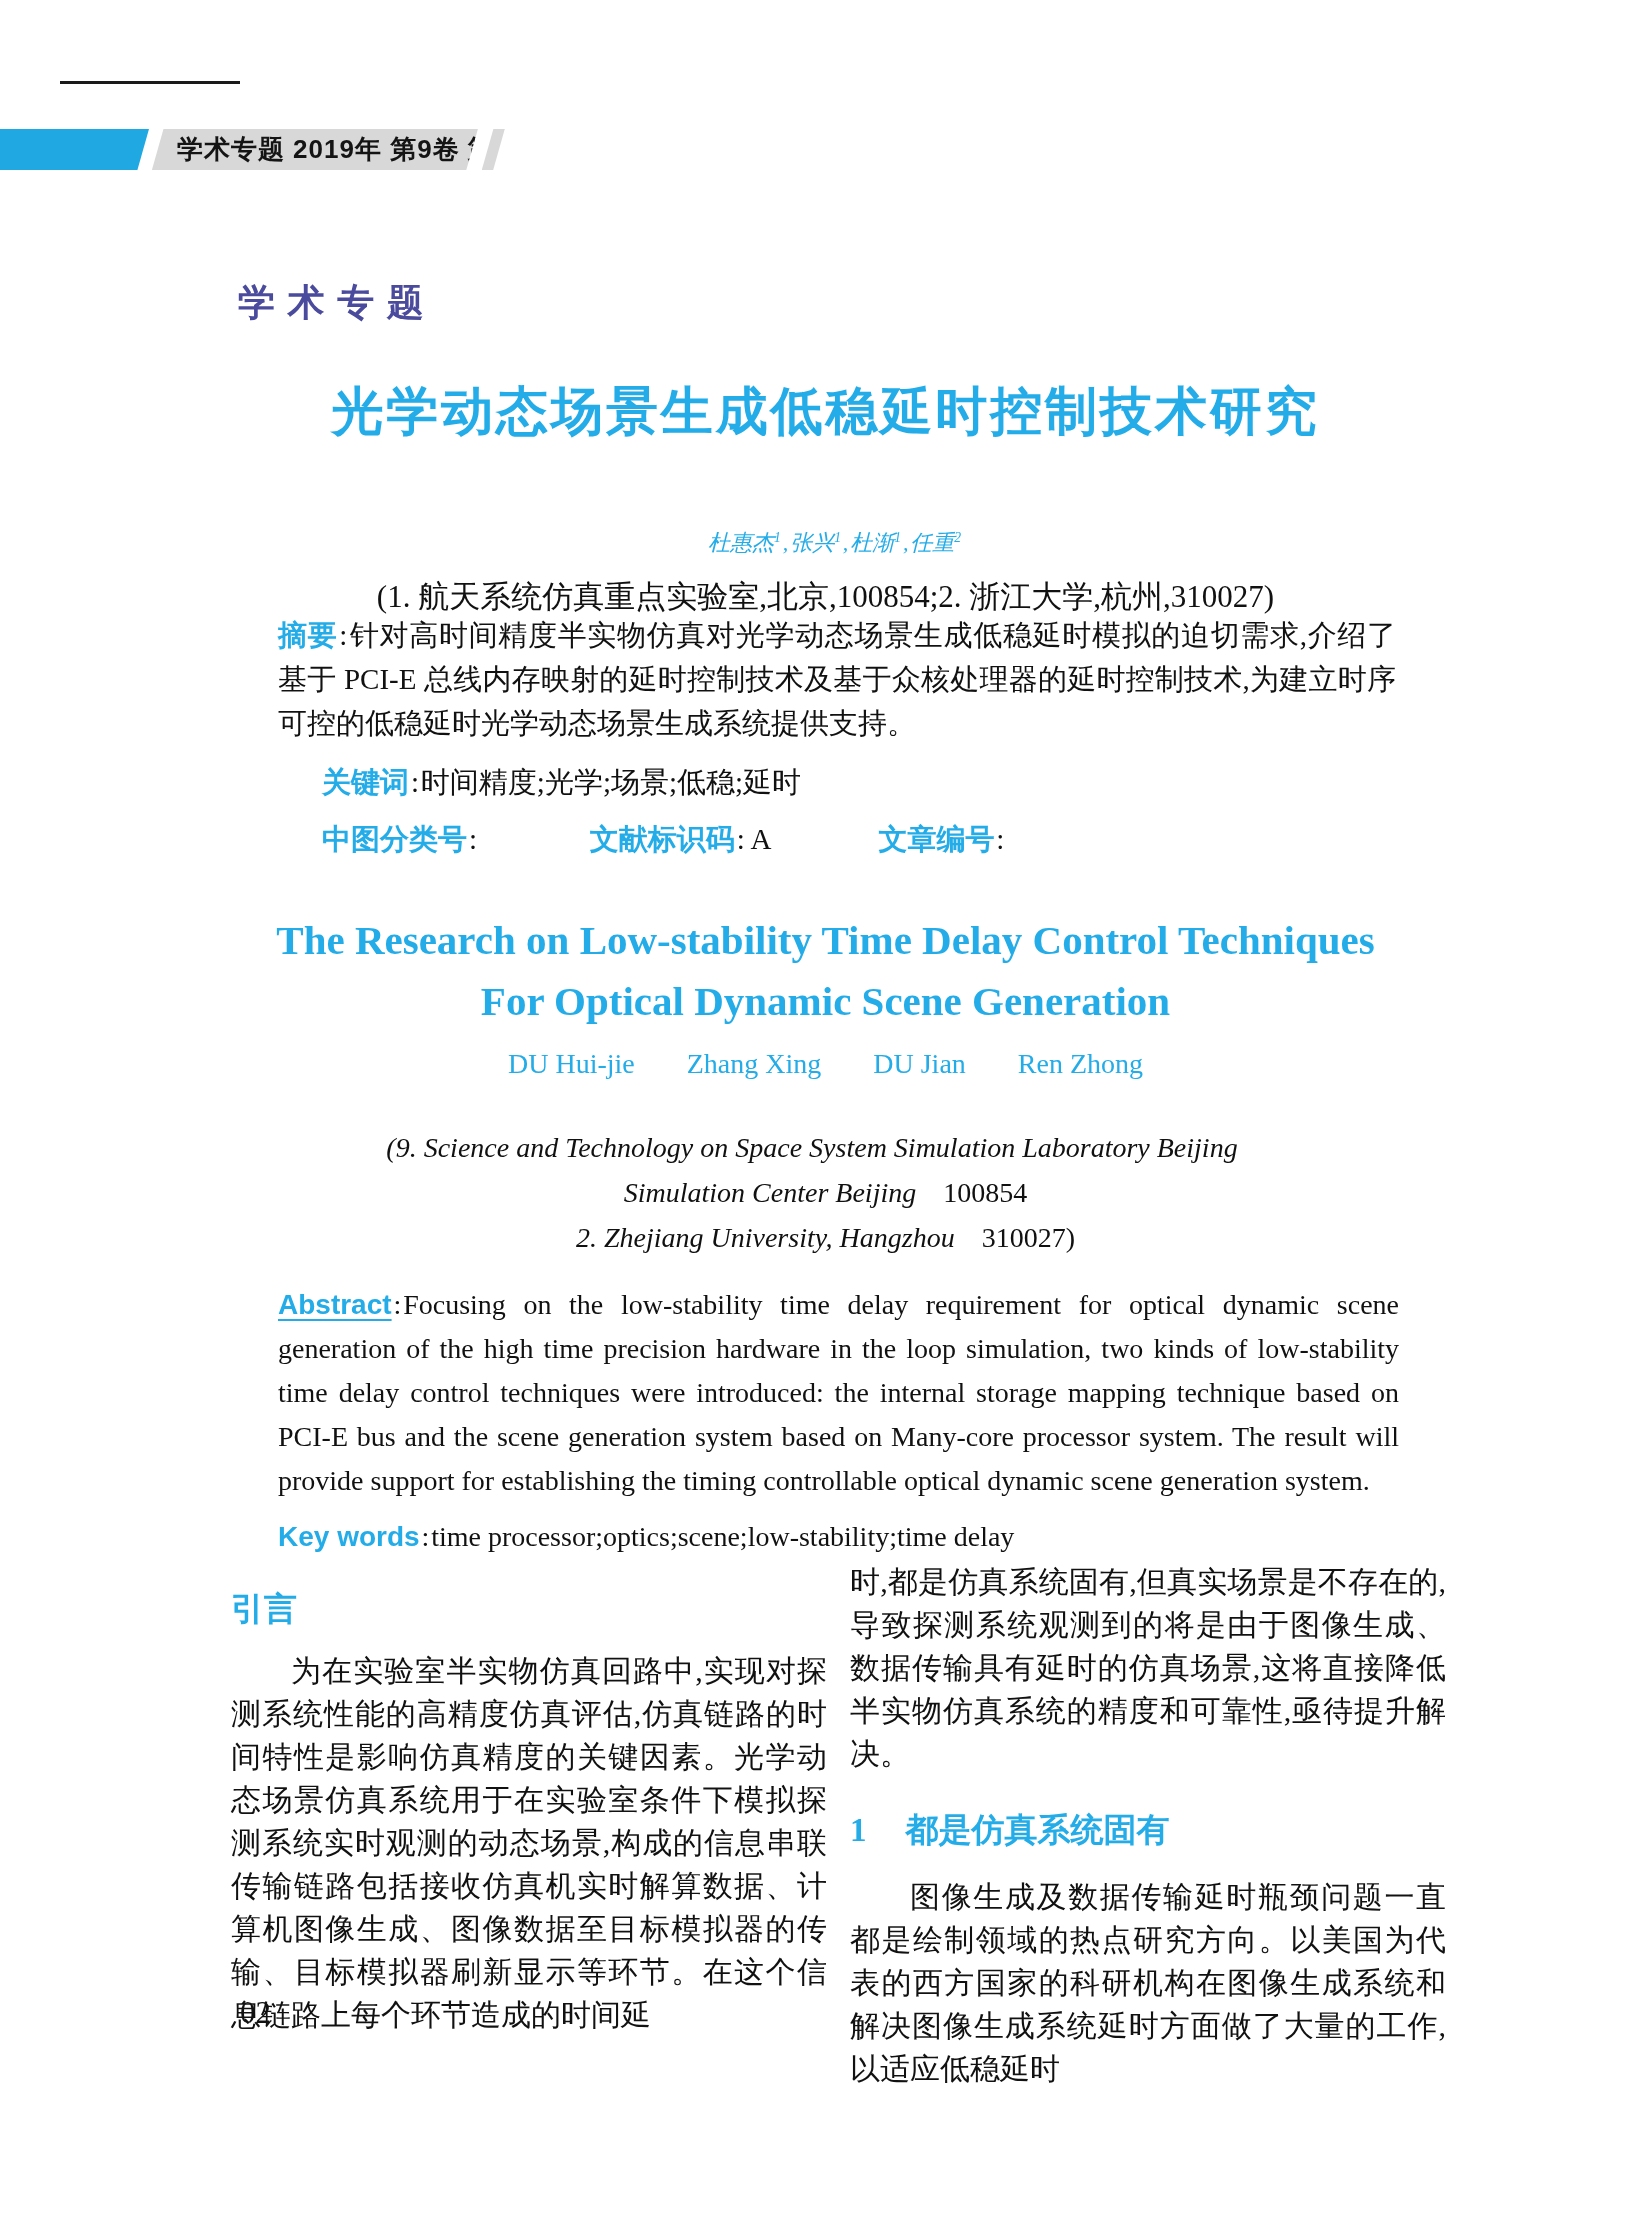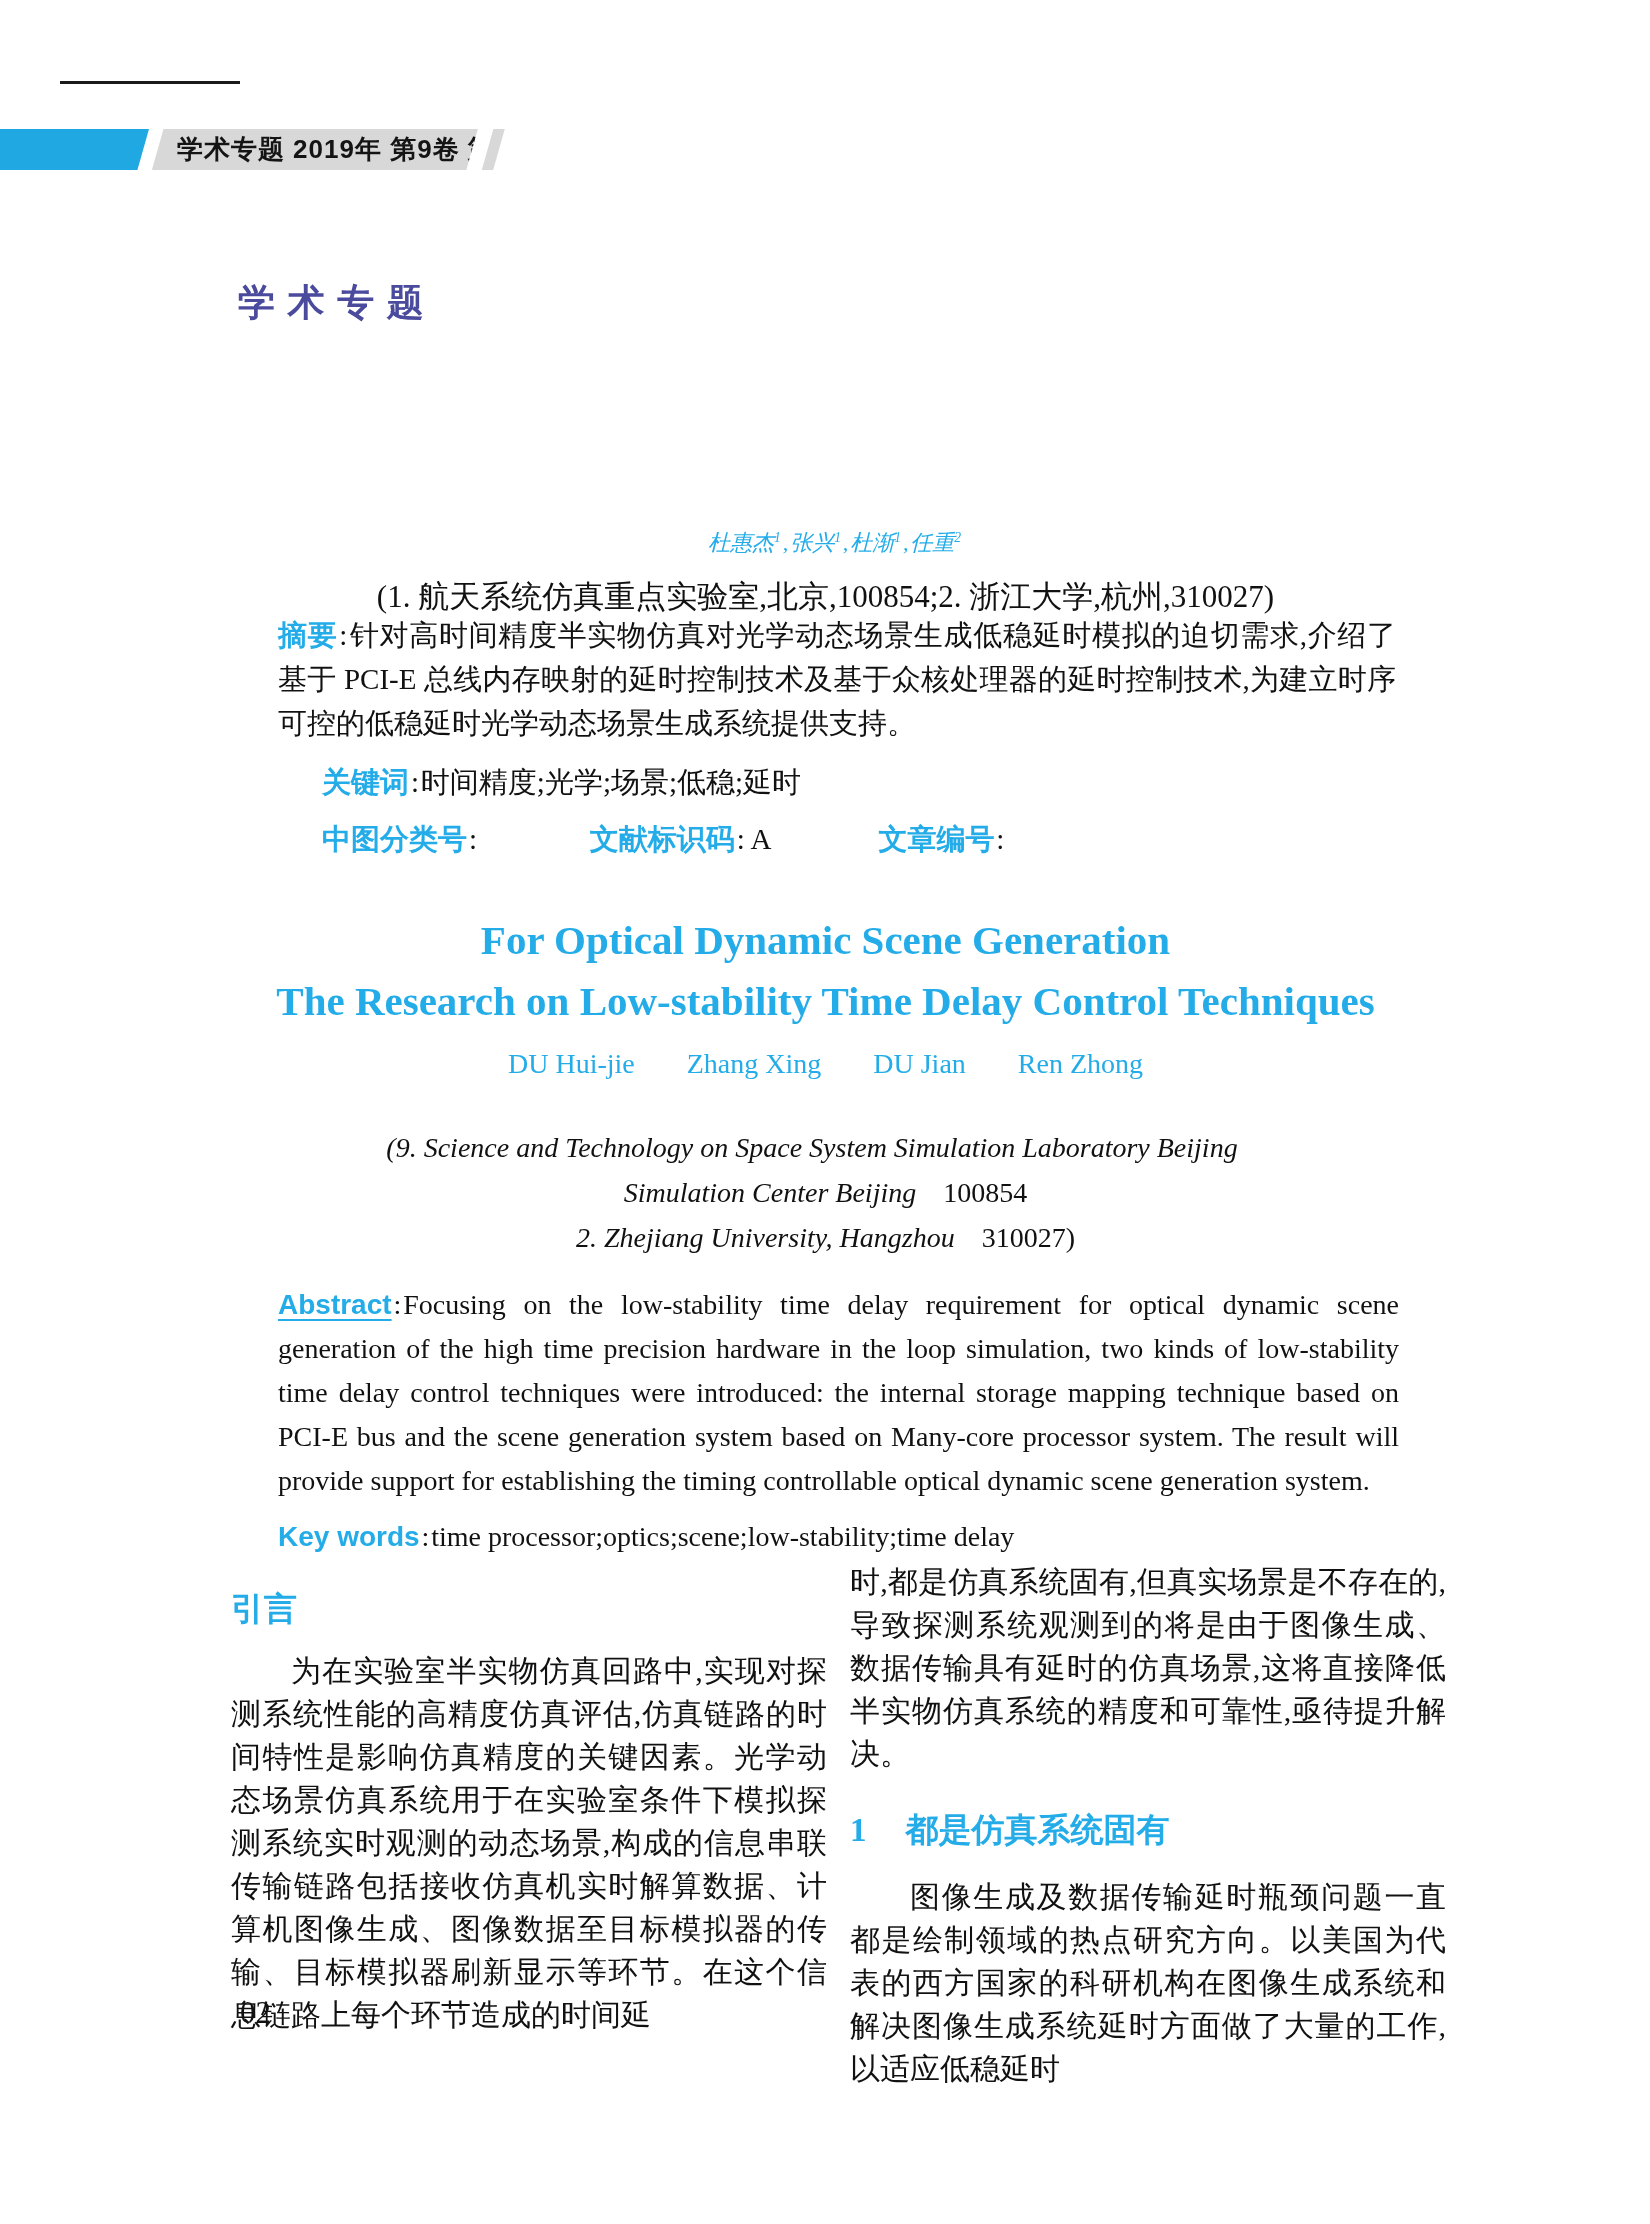--- a/index.html
+++ b/index.html
@@ -84,20 +84,21 @@
   <div class="header-bar">
     <div class="hb-blue"></div>
     <div class="hb-gray">
       <span>学术专题 2019年 第9卷 第三期</span>
     </div>
     <div class="hb-sliver"></div>
   </div>
 
   <div class="section-label">学术专题</div>
 
+  <h1 class="title-zh">光学动态场景生成低稳延时控制技术研究</h1>
 
   <div class="authors-zh">
     <span class="author"><span>杜惠杰</span><sup>1</sup><span class="sep">,</span></span>
     <span class="author"><span>张兴</span><sup>1</sup><span class="sep">,</span></span>
     <span class="author"><span>杜渐</span><sup>1</sup><span class="sep">,</span></span>
     <span class="author"><span>任重</span><sup>2</sup><span class="sep"></span></span>
   </div>
 
   <div class="affil-zh">(1. 航天系统仿真重点实验室,北京,100854;2. 浙江大学,杭州,310027)</div>
 
@@ -116,22 +117,22 @@
         <span class="lbl">文献标识码</span><span class="colon">:</span><span class="val">A</span>
       </span>
       <span class="meta-item">
         <span class="lbl">文章编号</span><span class="colon">:</span><span class="val"></span>
       </span>
     </div>
   </div>
 
   <div class="en-head">
     <h2 class="title-en">
+      <div>The Research on Low-stability Time Delay Control Techniques</div>
       <div>For Optical Dynamic Scene Generation</div>
-      <div>The Research on Low-stability Time Delay Control Techniques</div>
     </h2>
     <div class="authors-en">
       <span>DU Hui-jie</span>
       <span>Zhang Xing</span>
       <span>DU Jian</span>
       <span>Ren Zhong</span>
     </div>
     <div class="affil-en">
       <div><span>(9. Science and Technology on Space System Simulation Laboratory Beijing</span><span class="code"></span></div>
       <div><span>Simulation Center Beijing</span><span class="code">100854</span></div>

